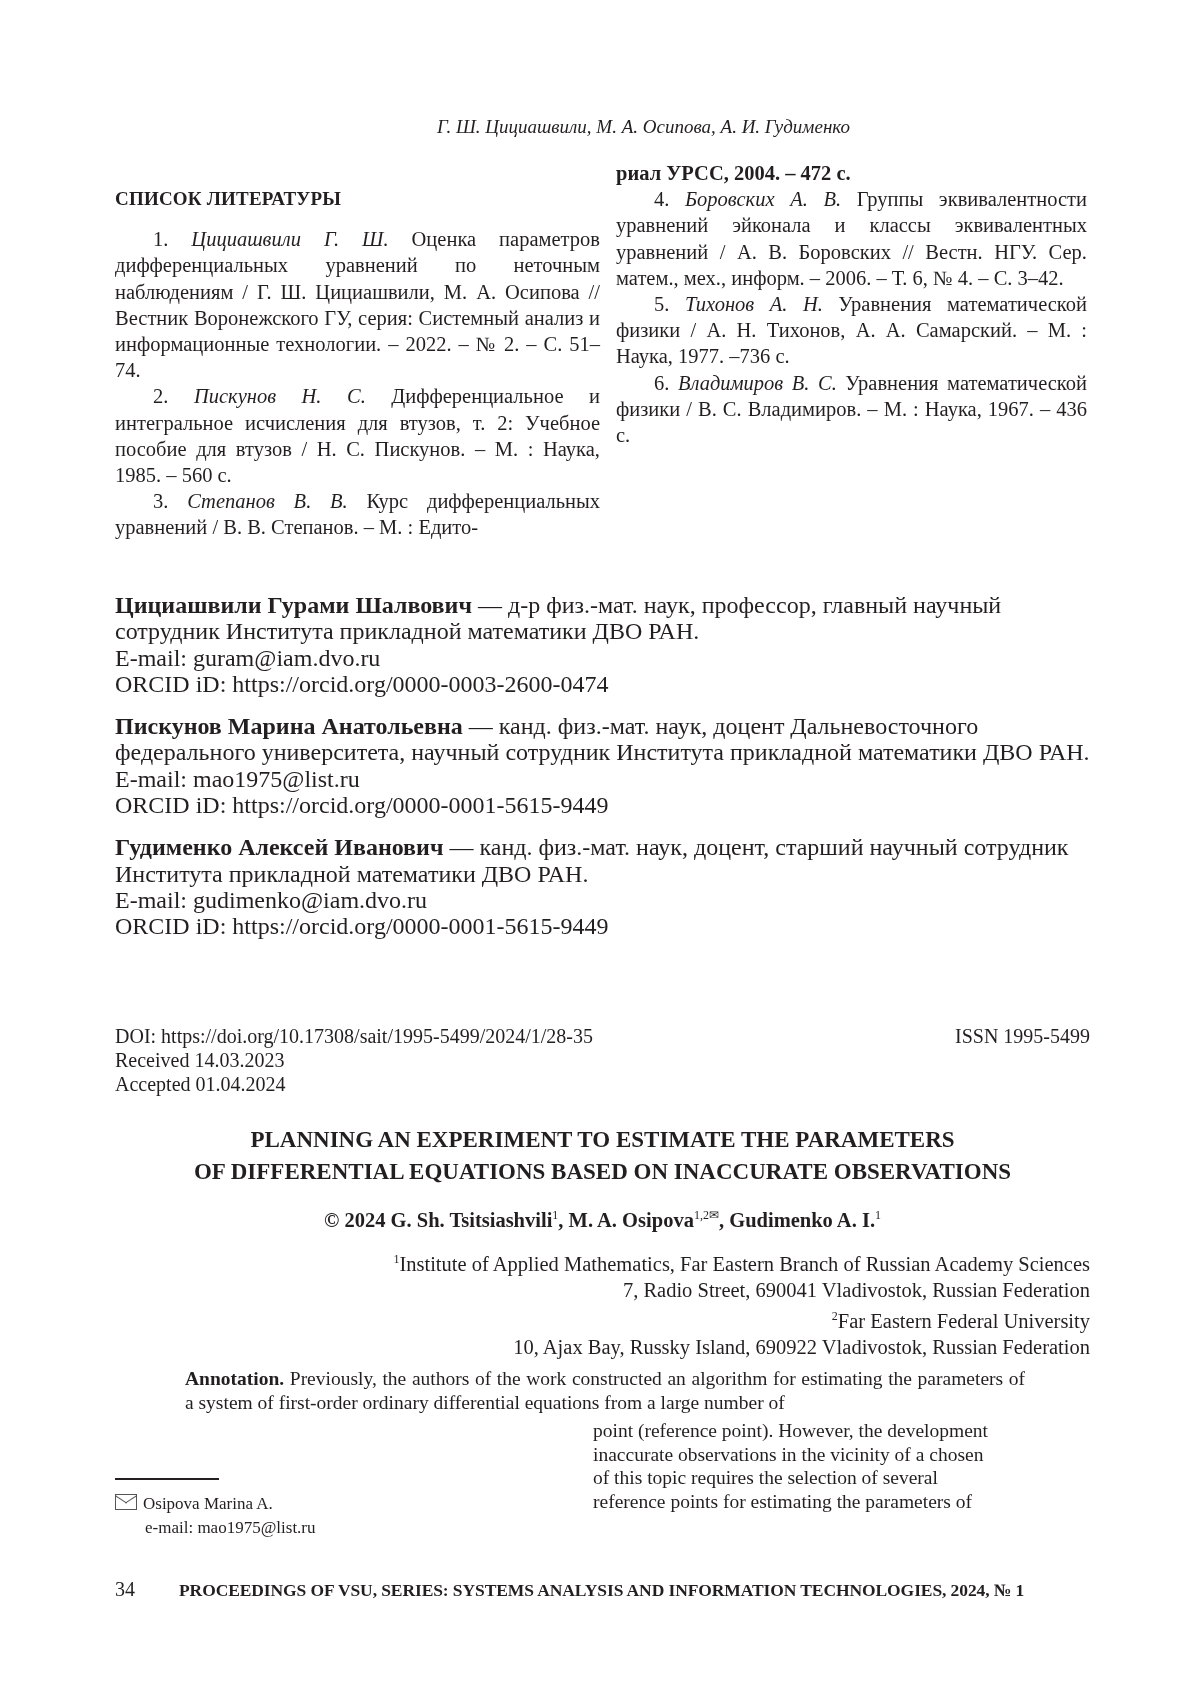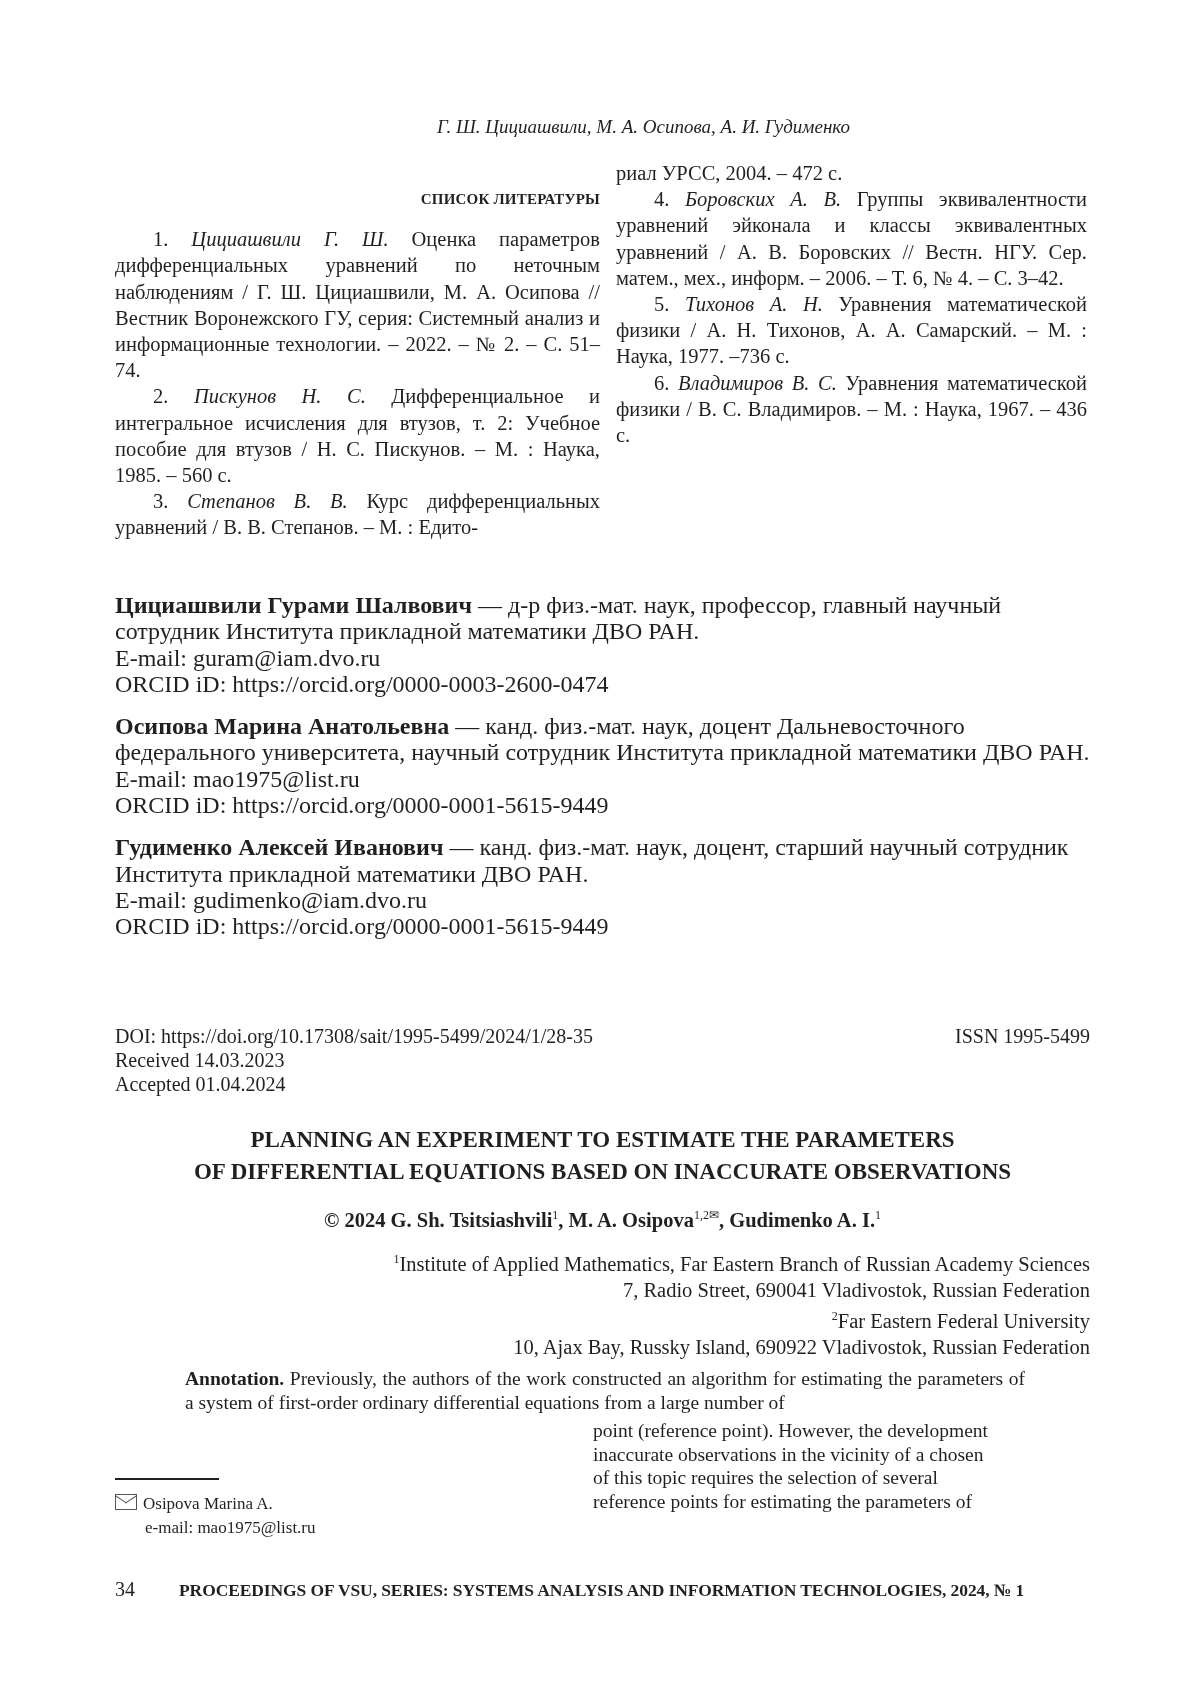--- a/index.html
+++ b/index.html
@@ -5,24 +5,24 @@
     html, body { margin: 0; padding: 0; background: #ffffff; }
     body { width: 1200px; height: 1697px; position: relative; overflow: hidden;
            font-family: "Liberation Serif", "DejaVu Serif", serif; color: #231f20; }
     .abs { position: absolute; }
     .running-head { top: 116px; left: 0; width: 1200px; text-align: center; padding-left: 0;
                     font-style: italic; font-size: 19px; }
     .running-head span { position: absolute; right: 350px; white-space: nowrap; }
     .col { font-size: 20.5px; line-height: 26.2px; text-align: justify; }
     .col-left { left: 115px; top: 186px; width: 485px; }
     .col-right { left: 616px; top: 160px; width: 471px; }
-    .refs-title { text-align: right; font-weight: bold; font-size: 15px; margin: 0 0 14px 0; letter-spacing: 0.2px; }
+    .refs-title { text-align: left; font-weight: bold; font-size: 19px; margin: 0 0 14px 0; letter-spacing: 0.2px; }
     .ref { text-indent: 38px; margin: 0; }
     .ref .auth { font-style: italic; }
-    .ref.cont { text-indent: 0; }
+    .ref.cont { text-indent: 0; font-weight: bold; }
     .authors-info { left: 115px; top: 592px; width: 975px; font-size: 24px; line-height: 26.3px; }
     .author-block { margin-bottom: 16px; }
     .author-block p { margin: 0; }
     .author-block b { font-weight: bold; }
     .meta { left: 115px; top: 1024px; width: 975px; font-size: 20px; line-height: 24px; }
     .meta .issn { position: absolute; right: 0; top: 0; }
     .title { left: 115px; top: 1124px; width: 975px; text-align: center; font-weight: bold;
              font-size: 23px; line-height: 32px; }
     .byline { left: 115px; top: 1208px; width: 975px; text-align: center; font-weight: bold; font-size: 20.5px; }
     .byline sup { font-size: 12px; font-weight: normal; }
@@ -84,21 +84,21 @@
   </p>
 </div>
 
 <div class="abs authors-info">
   <div class="author-block">
     <p><b>Цициашвили Гурами Шалвович</b><span> — д-р физ.-мат. наук, профессор, главный научный сотрудник Института прикладной математики ДВО РАН.</span></p>
     <p>E-mail: guram@iam.dvo.ru</p>
     <p>ORCID iD: https://orcid.org/0000-0003-2600-0474</p>
   </div>
   <div class="author-block">
-    <p><b>Осипова Марина Анатольевна</b><span> — канд. физ.-мат. наук, доцент Дальневосточного федерального университета, научный сотрудник Института прикладной математики ДВО РАН.</span></p>
+    <p><b>Пискунов Марина Анатольевна</b><span> — канд. физ.-мат. наук, доцент Дальневосточного федерального университета, научный сотрудник Института прикладной математики ДВО РАН.</span></p>
     <p>E-mail: mao1975@list.ru</p>
     <p>ORCID iD: https://orcid.org/0000-0001-5615-9449</p>
   </div>
   <div class="author-block">
     <p><b>Гудименко Алексей Иванович</b><span> — канд. физ.-мат. наук, доцент, старший научный сотрудник Института прикладной математики ДВО РАН.</span></p>
     <p>E-mail: gudimenko@iam.dvo.ru</p>
     <p>ORCID iD: https://orcid.org/0000-0001-5615-9449</p>
   </div>
 </div>
 

